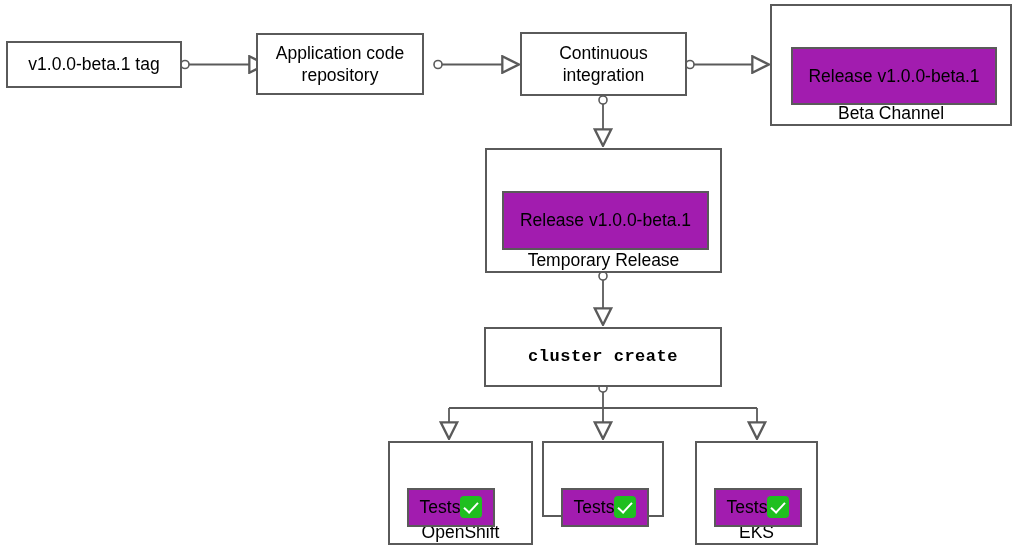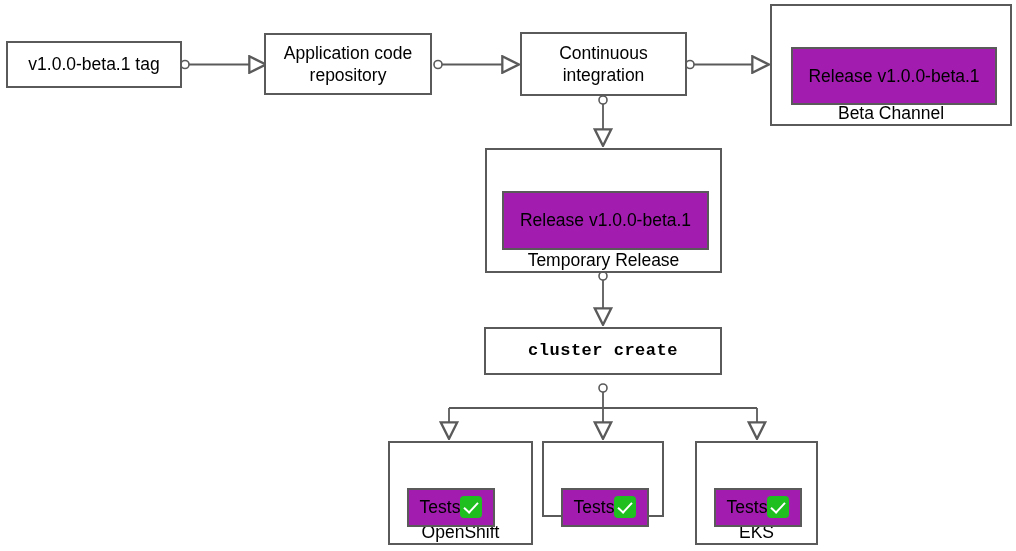--- a/index.html
+++ b/index.html
@@ -126,21 +126,21 @@
       <line x1="449" y1="408" x2="449" y2="438" marker-end="url(#openArrow)"></line>
       <line x1="603" y1="408" x2="603" y2="438" marker-end="url(#openArrow)"></line>
       <line x1="757" y1="408" x2="757" y2="438" marker-end="url(#openArrow)"></line>
     </g>
   </svg>
 
   <div class="node" style="left:6px; top:41px; width:176px; height:47px;">
     <span>v1.0.0-beta.1 tag</span>
   </div>
 
-  <div class="node" style="left:264px; top:33px; width:168px; height:62px; padding:0 14px;">
+  <div class="node" style="left:256px; top:33px; width:168px; height:62px; padding:0 14px;">
     <span>Application code repository</span>
   </div>
 
   <div class="node" style="left:520px; top:32px; width:167px; height:64px; padding:0 4px;">
     <span>Continuous integration</span>
   </div>
 
   <div class="node container" style="left:770px; top:4px; width:242px; height:122px;">
     <div class="container-title">Beta Channel</div>
     <div class="inner-box" style="position:absolute; left:19px; top:41px; width:206px; height:58px;">
@@ -148,21 +148,21 @@
     </div>
   </div>
 
   <div class="node container" style="left:485px; top:148px; width:237px; height:125px;">
     <div class="container-title">Temporary Release</div>
     <div class="inner-box" style="position:absolute; left:15px; top:41px; width:207px; height:59px;">
       <span>Release v1.0.0-beta.1</span>
     </div>
   </div>
 
-  <div class="node mono-node" style="left:484px; top:327px; width:238px; height:48px;">
+  <div class="node mono-node" style="left:484px; top:327px; width:238px; height:60px;">
     <span>cluster create</span>
   </div>
 
   <div class="node container" style="left:388px; top:441px; width:145px; height:104px;">
     <div class="container-title">OpenShift</div>
     <div class="inner-box" style="position:absolute; left:17px; top:45px; width:88px; height:39px;">
       <span class="tests-row">
         <span>Tests</span>
         <span class="check-badge"></span>
       </span>

